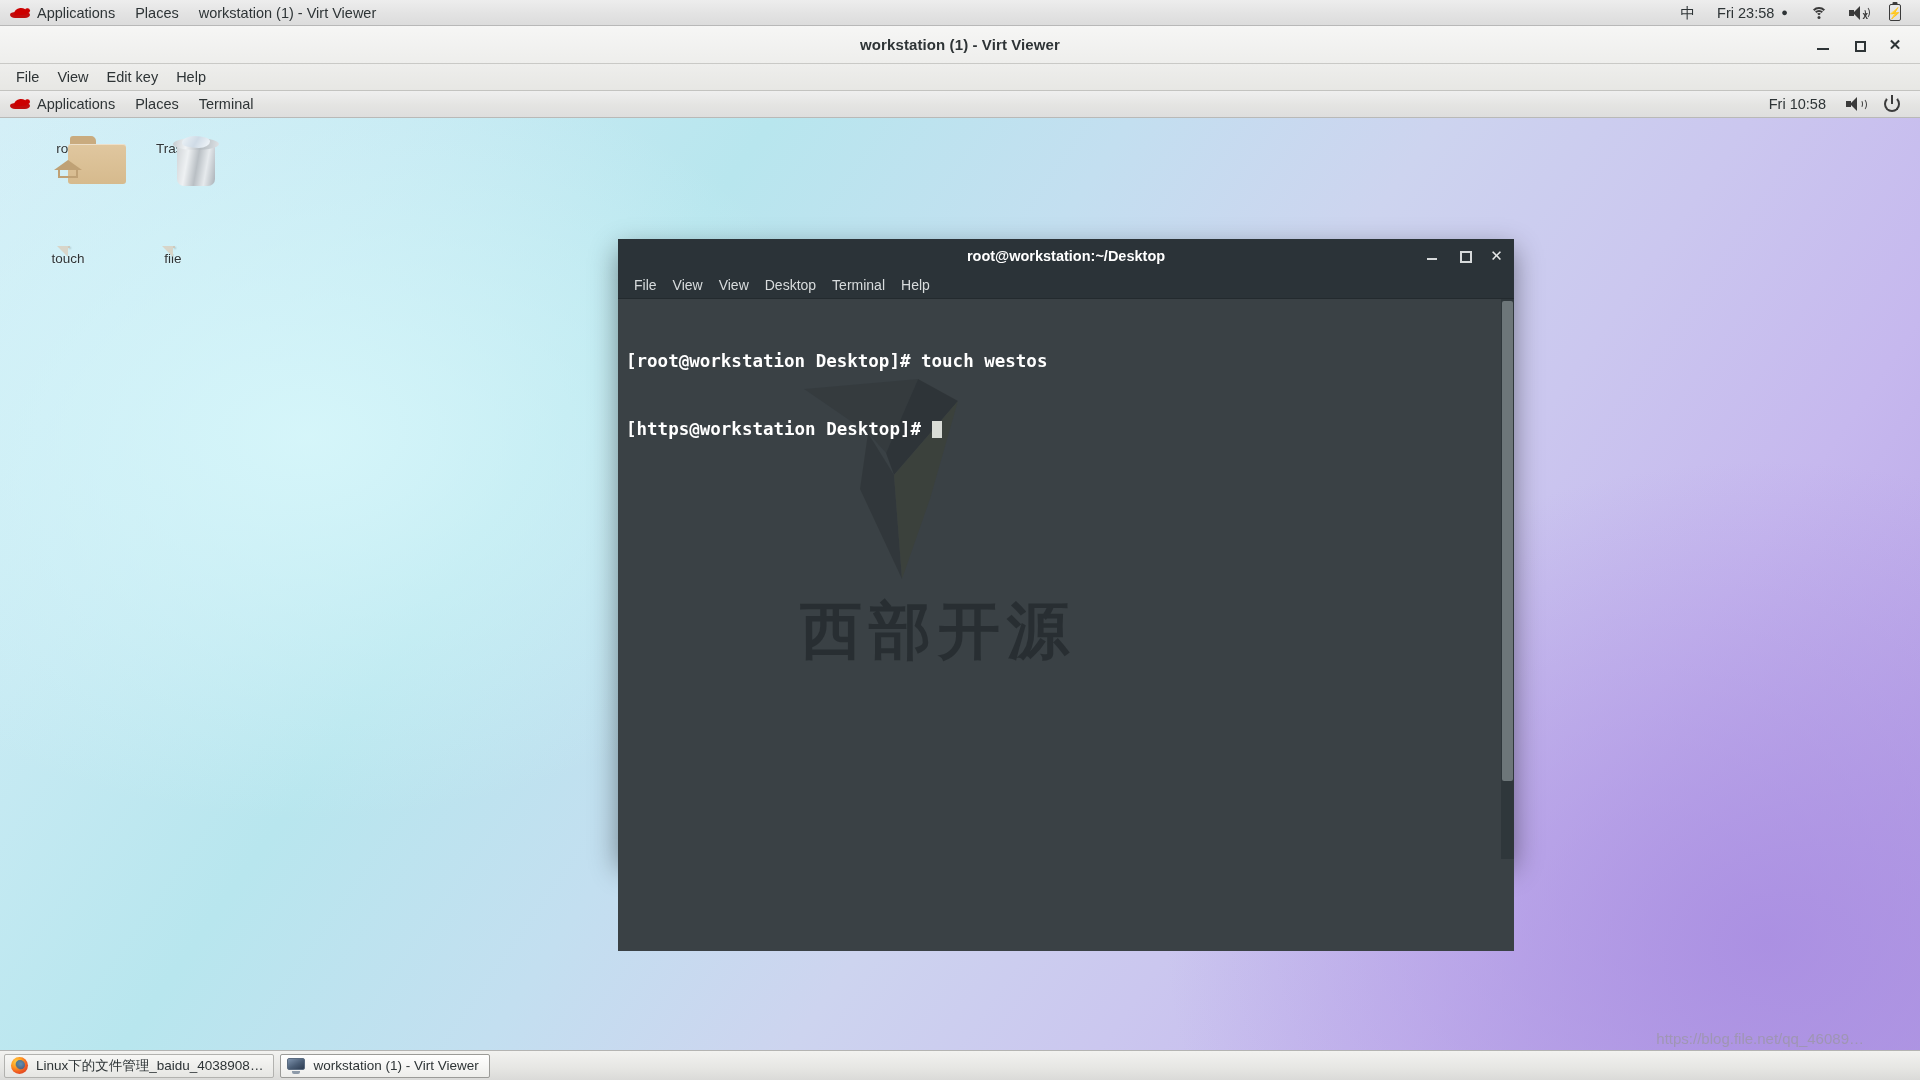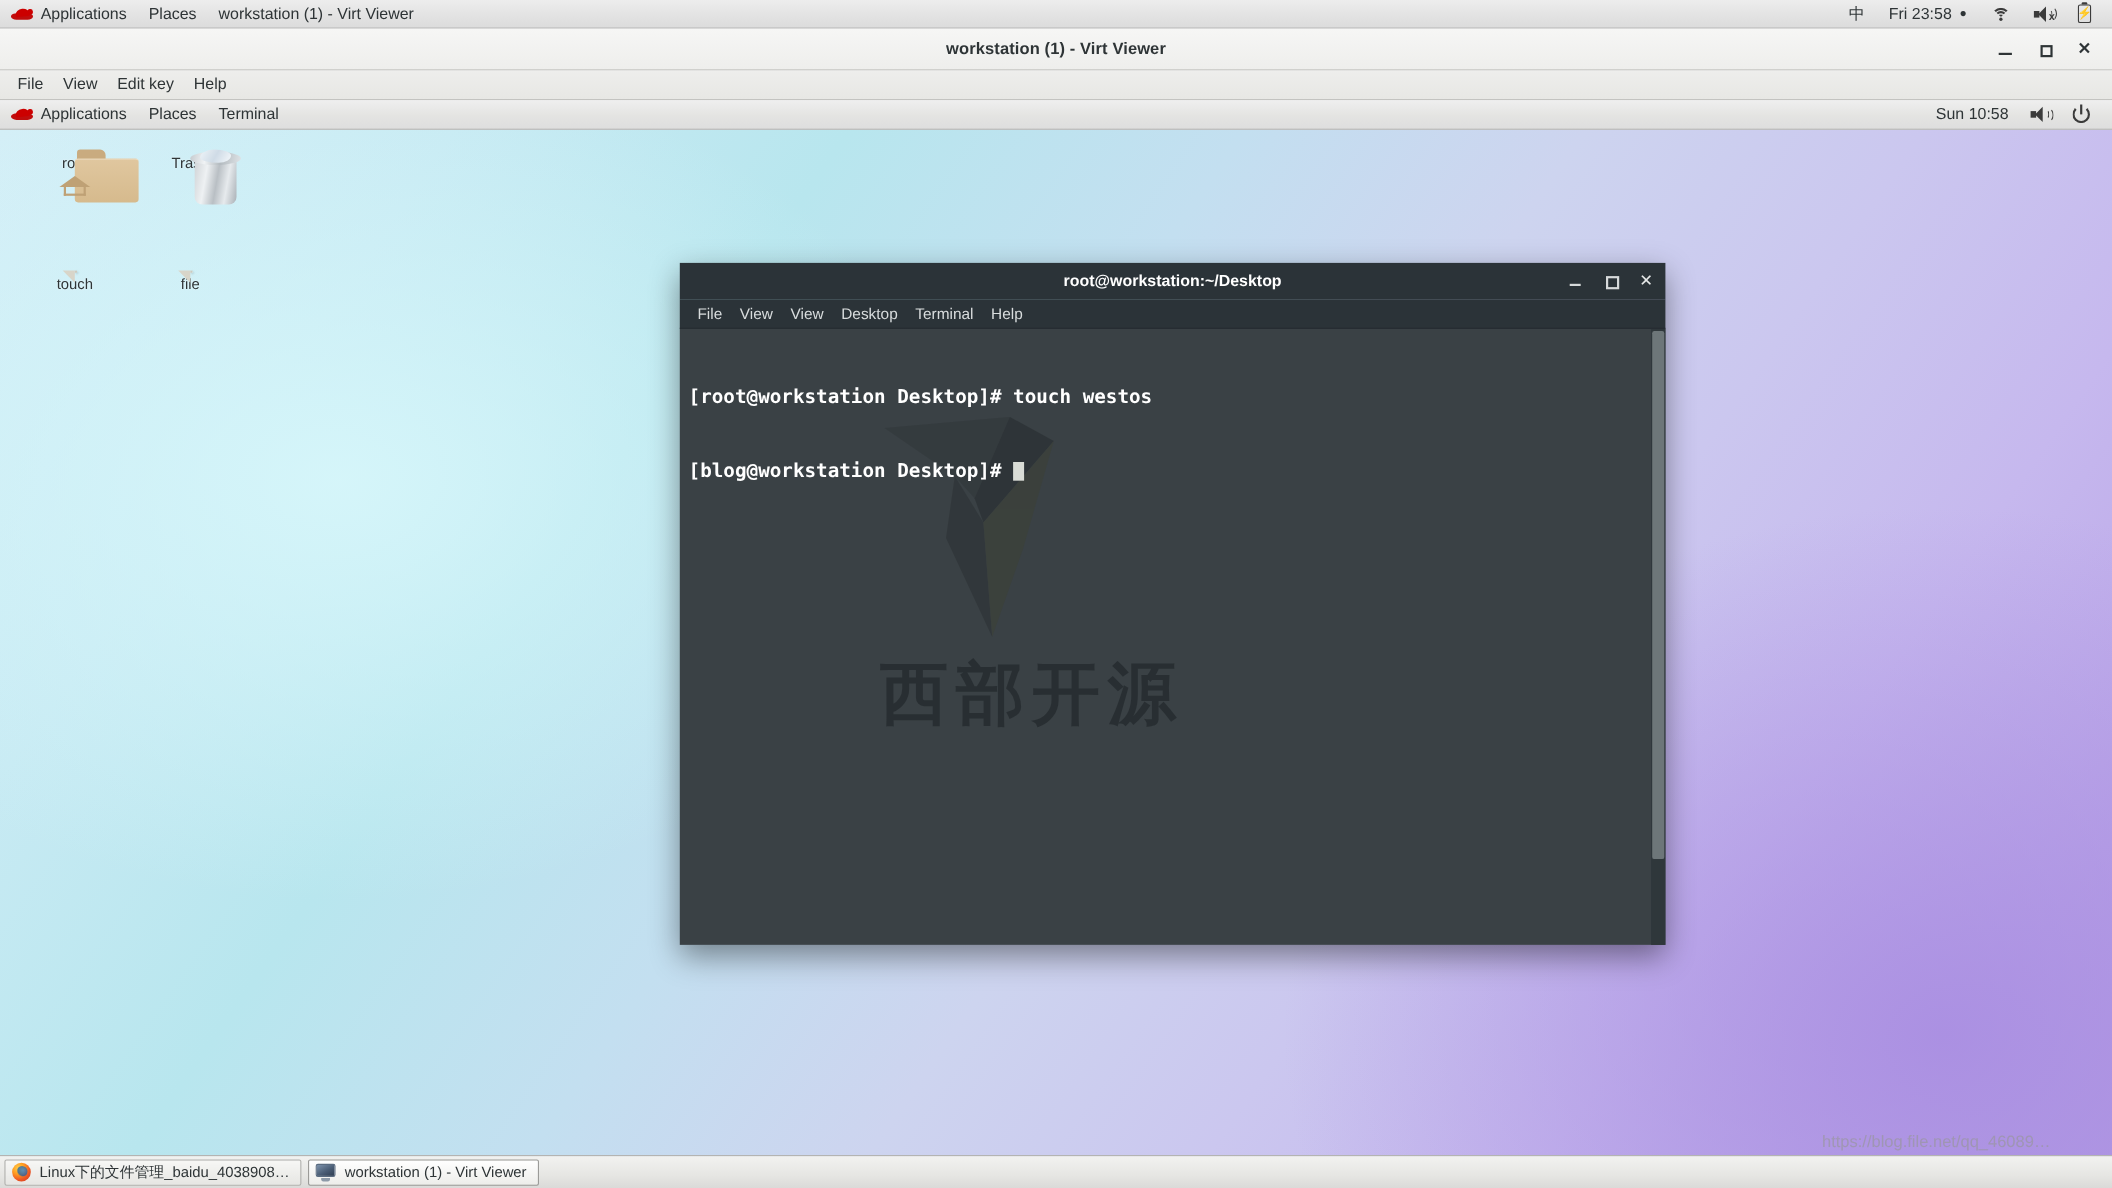--- a/index.html
+++ b/index.html
@@ -237,21 +237,21 @@
   .tb-max::after { content:""; position:absolute; left:3px; top:3px; width:8px; height:8px; border:2px solid #d7dadb; }
   .tb-close { font-size: 15px; line-height: 15px; text-align: center; font-weight: 500; }
 
   .term-menubar {
     height: 27px; background: #2b3338; display: flex; align-items: center;
     padding-left: 8px; font-size: 14px; color: #d8dcdd; border-bottom: 1px solid #232a2e;
   }
   .term-menubar span { padding: 0 8px; line-height: 26px; }
 
   .term-body {
-    position: relative; height: 560px; background: #3a4145; overflow: hidden;
+    position: relative; height: 652px; background: #3a4145; overflow: hidden;
     padding: 6px 0 0 4px;
   }
   .term-lines {
     position: relative; z-index: 2;
     font-family: "DejaVu Sans Mono", "Liberation Mono", monospace;
     font-size: 17.5px; line-height: 22.5px; color: #ffffff; font-weight: bold;
     white-space: pre; padding-left: 4px;
   }
   .cursor {
     display: inline-block; width: 10px; height: 17px; background: #d9dcd6;
@@ -431,21 +431,21 @@
         <span>Applications</span>
       </div>
       <div class="pitem">
         <span>Places</span>
       </div>
       <div class="pitem">
         <span>Terminal</span>
       </div>
       <div class="guest-right">
         <div class="pitem">
-          <span>Sun 10:58</span>
+          <span>Fri 10:58</span>
         </div>
         <div class="pitem">
           <span class="spk2 ic">
             <span class="body"></span>
               <span class="cone"></span>
             <span class="w w1"></span>
               <span class="w w2"></span>
           </span>
         </div>
         <div class="pitem">
@@ -512,21 +512,21 @@
             <svg class="wm-shape" viewBox="0 0 200 225">
               <polygon points="6,10 120,0 88,74 70,54" fill="#31373a"></polygon>
               <polygon points="120,0 160,22 96,96 88,74" fill="#262b2e"></polygon>
               <polygon points="70,54 96,96 104,200 62,110" fill="#2b3033"></polygon>
               <polygon points="96,96 160,22 132,120 104,200" fill="#3c4136"></polygon>
             </svg>
             <div class="wm-cn">西部开源</div>
           </div>
           <div class="term-lines">
             <div>[root@workstation Desktop]# touch westos</div>
-            <div><span>[blog@workstation Desktop]# </span><span class="cursor"></span></div>
+            <div><span>[https@workstation Desktop]# </span><span class="cursor"></span></div>
           </div>
         </div>
 
         <div class="term-scroll">
           <div class="thumb"></div>
         </div>
       </div>
     </div>
 
     <div class="guest-taskbar">

